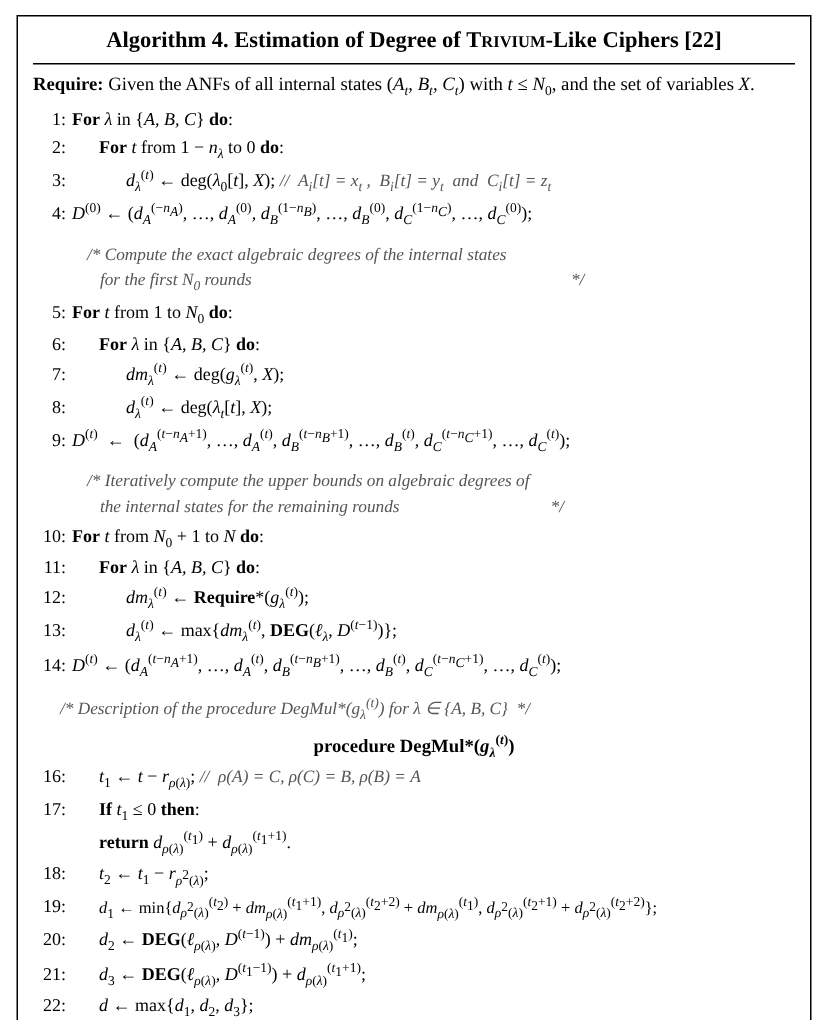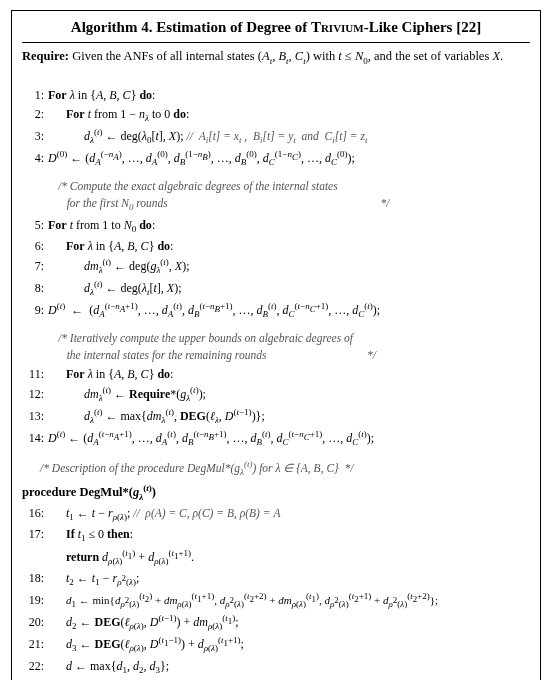--- a/index.html
+++ b/index.html
@@ -26,21 +26,21 @@
       text-align: center;
       margin-bottom: 6px;
       font-family: 'Times New Roman', Times, serif;
     }
     .divider-top {
       border-top: 1.5px solid #000;
       margin-bottom: 4px;
     }
     .require-line {
       font-size: 12.5px;
-      margin-bottom: 18px;
+      margin-bottom: 2px;
       line-height: 1.5;
     }
     .require-line b { font-weight: bold; }
     .line {
       font-size: 12px;
       line-height: 1.55;
       font-family: 'Times New Roman', Times, serif;
       display: flex;
       align-items: baseline;
     }
@@ -152,20 +152,24 @@
     <span class="line-content">
       <i>D</i><sup>(<i>t</i>)</sup> &nbsp;← &nbsp;(<i>d</i><sub><i>A</i></sub><sup>(<i>t</i>−<i>n<sub>A</sub></i>+1)</sup>, …, <i>d</i><sub><i>A</i></sub><sup>(<i>t</i>)</sup>, <i>d</i><sub><i>B</i></sub><sup>(<i>t</i>−<i>n<sub>B</sub></i>+1)</sup>, …, <i>d</i><sub><i>B</i></sub><sup>(<i>t</i>)</sup>, <i>d</i><sub><i>C</i></sub><sup>(<i>t</i>−<i>n<sub>C</sub></i>+1)</sup>, …, <i>d</i><sub><i>C</i></sub><sup>(<i>t</i>)</sup>);
     </span>
   </div>
 
   <div class="comment-block">
     /* Iteratively compute the upper bounds on algebraic degrees of<br>
     &nbsp;&nbsp;&nbsp;the internal states for the remaining rounds &nbsp;&nbsp;&nbsp;&nbsp;&nbsp;&nbsp;&nbsp;&nbsp;&nbsp;&nbsp;&nbsp;&nbsp;&nbsp;&nbsp;&nbsp;&nbsp;&nbsp;&nbsp;&nbsp;&nbsp;&nbsp;&nbsp;&nbsp;&nbsp;&nbsp;&nbsp;&nbsp;&nbsp;&nbsp;&nbsp;&nbsp;&nbsp;&nbsp;&nbsp;*/
   </div>
 
+  <div class="line">
+    <span class="line-num">10:</span>
+    <span class="line-content"><b>For</b> <i>t</i> from <i>N</i><sub>0</sub> + 1 to <i>N</i> <b>do</b>:</span>
+  </div>
 
   <div class="line">
     <span class="line-num">11:</span>
     <span class="line-content indent1"><b>For</b> <i>λ</i> in {<i>A, B, C</i>} <b>do</b>:</span>
   </div>
 
   <div class="line">
     <span class="line-num">12:</span>
     <span class="line-content indent2"><i>dm</i><sub><i>λ</i></sub><sup>(<i>t</i>)</sup> ← <b>Require</b>*(<i>g</i><sub><i>λ</i></sub><sup>(<i>t</i>)</sup>);</span>
   </div>
@@ -180,21 +184,21 @@
     <span class="line-content">
       <i>D</i><sup>(<i>t</i>)</sup> ← (<i>d</i><sub><i>A</i></sub><sup>(<i>t</i>−<i>n<sub>A</sub></i>+1)</sup>, …, <i>d</i><sub><i>A</i></sub><sup>(<i>t</i>)</sup>, <i>d</i><sub><i>B</i></sub><sup>(<i>t</i>−<i>n<sub>B</sub></i>+1)</sup>, …, <i>d</i><sub><i>B</i></sub><sup>(<i>t</i>)</sup>, <i>d</i><sub><i>C</i></sub><sup>(<i>t</i>−<i>n<sub>C</sub></i>+1)</sup>, …, <i>d</i><sub><i>C</i></sub><sup>(<i>t</i>)</sup>);
     </span>
   </div>
 
 
   <div class="comment-block" style="margin-left:18px;">
     /* Description of the procedure DegMul*(<i>g</i><sub><i>λ</i></sub><sup>(<i>t</i>)</sup>) for <i>λ</i> ∈ {<i>A, B, C</i>} &nbsp;*/
   </div>
 
-  <div class="proc-title" style="margin-top:4px; margin-bottom:2px;">
+  <div class="proc-title" style="margin-top:4px; margin-bottom:2px;text-align:center;">
     <b>procedure DegMul*</b>(<i>g</i><sub><i>λ</i></sub><sup>(<i>t</i>)</sup>)
   </div>
 
   <div class="line">
     <span class="line-num">16:</span>
     <span class="line-content indent1">
       <i>t</i><sub>1</sub> ← <i>t</i> − <i>r</i><sub><i>ρ</i>(<i>λ</i>)</sub>; <span class="comment">// &nbsp;<i>ρ</i>(<i>A</i>) = <i>C</i>, <i>ρ</i>(<i>C</i>) = <i>B</i>, <i>ρ</i>(<i>B</i>) = <i>A</i></span>
     </span>
   </div>
 

